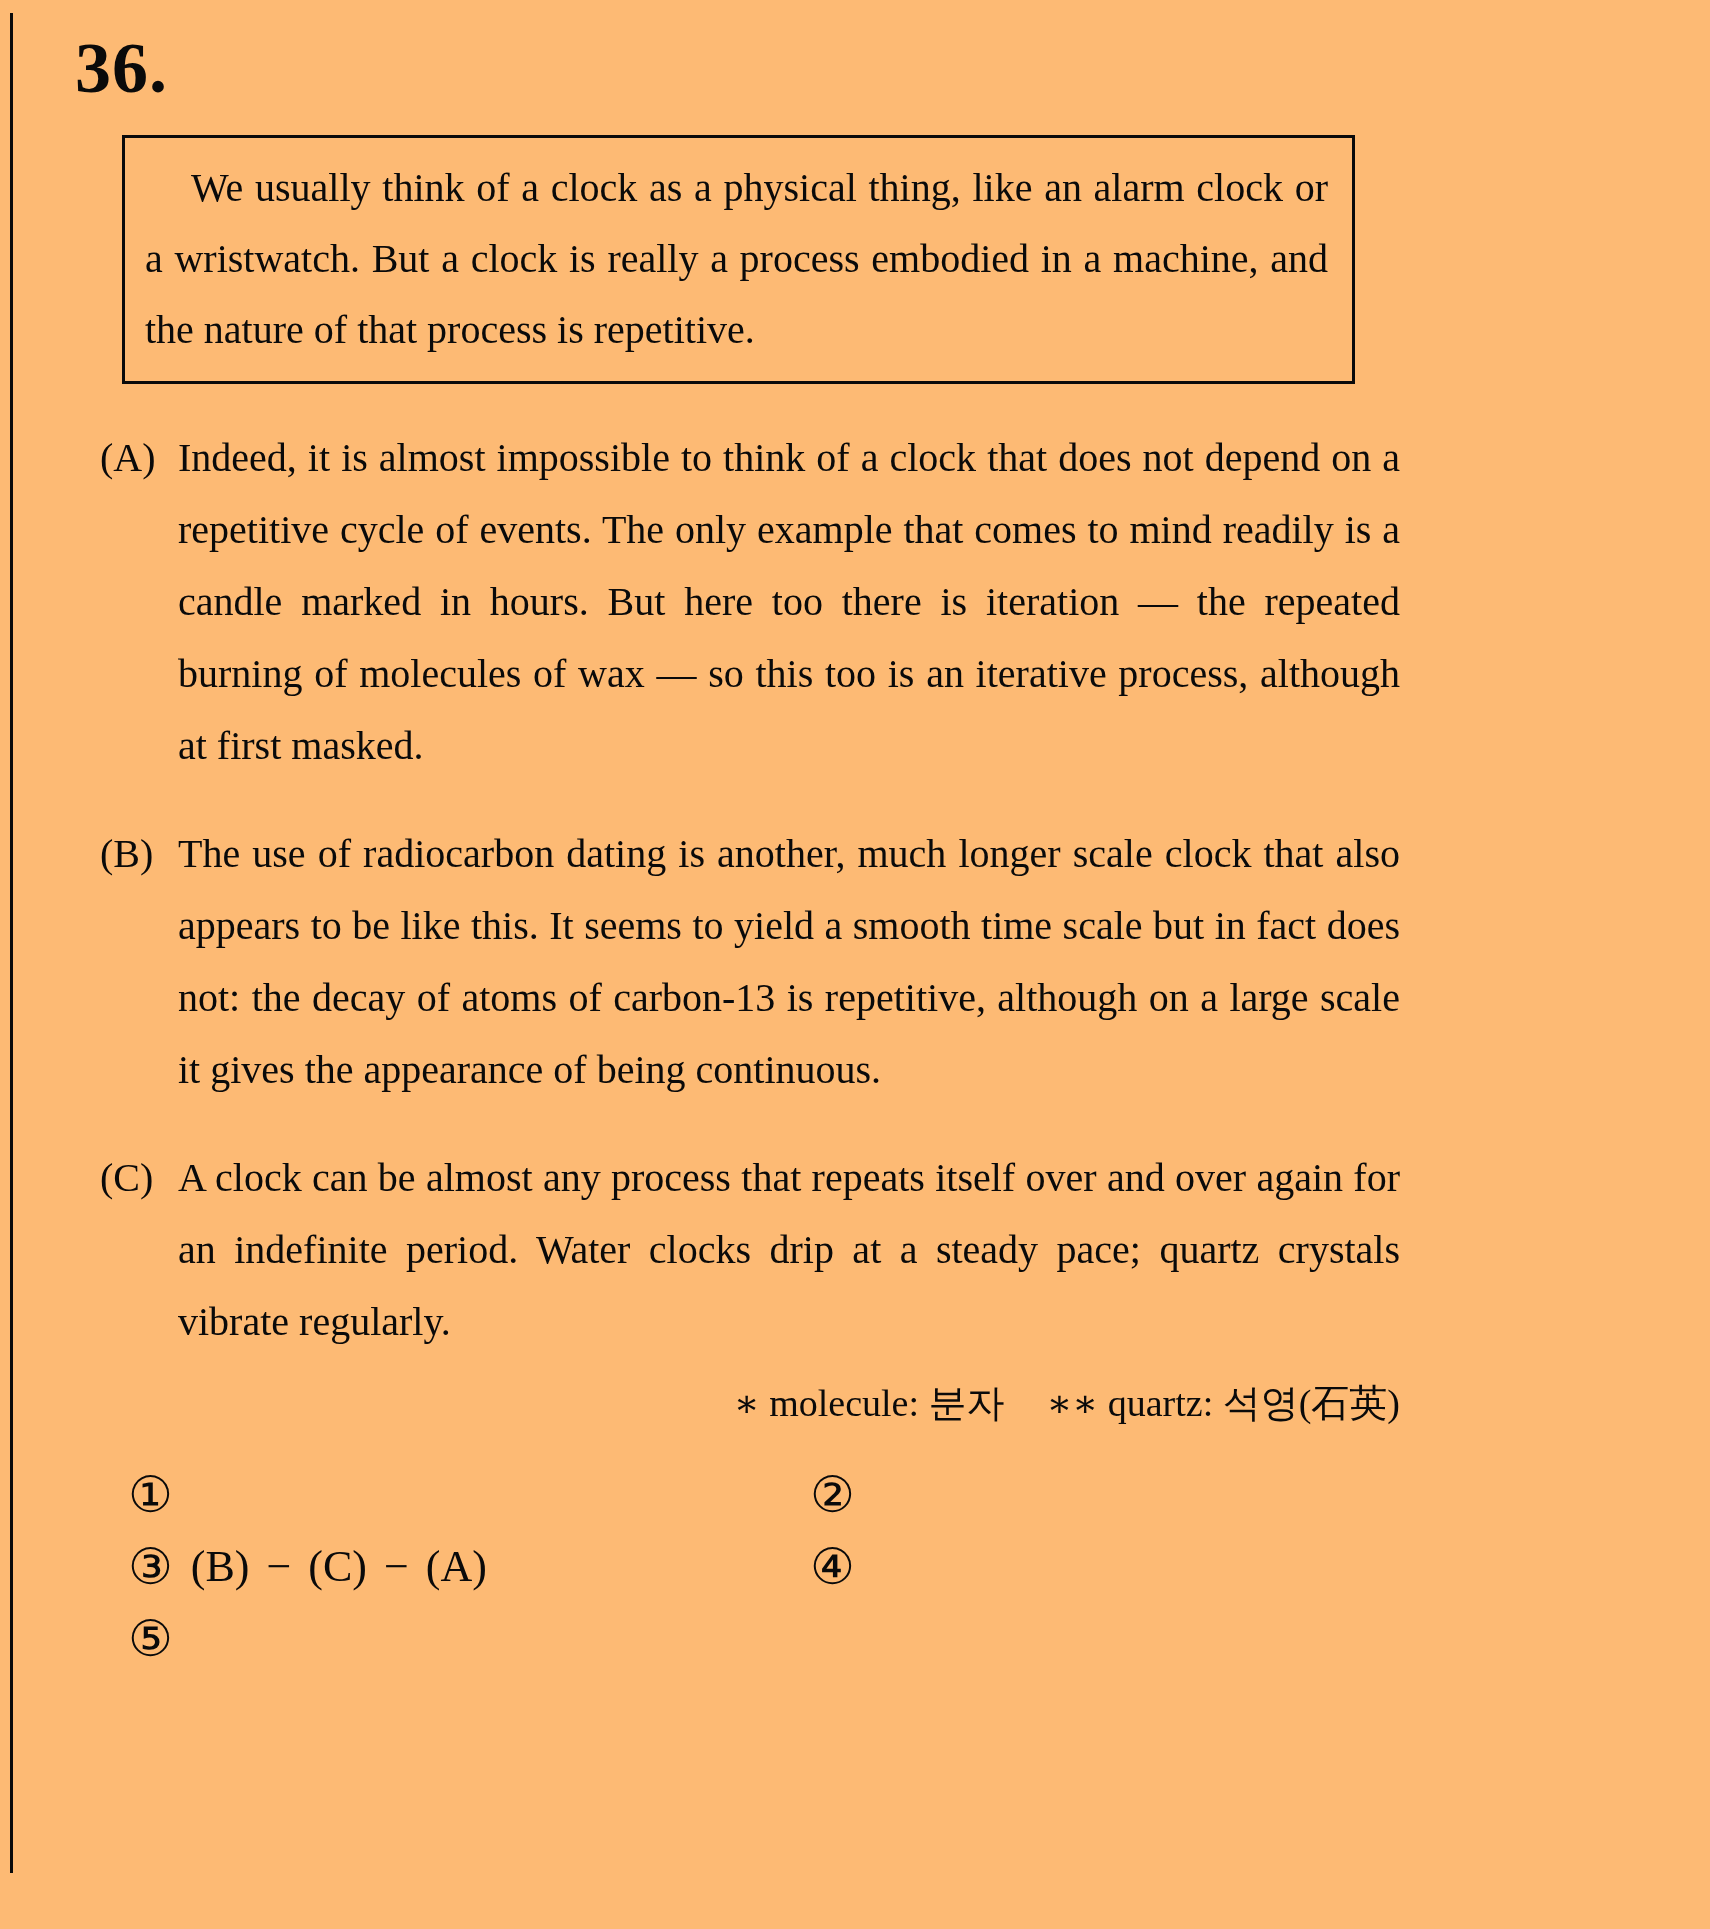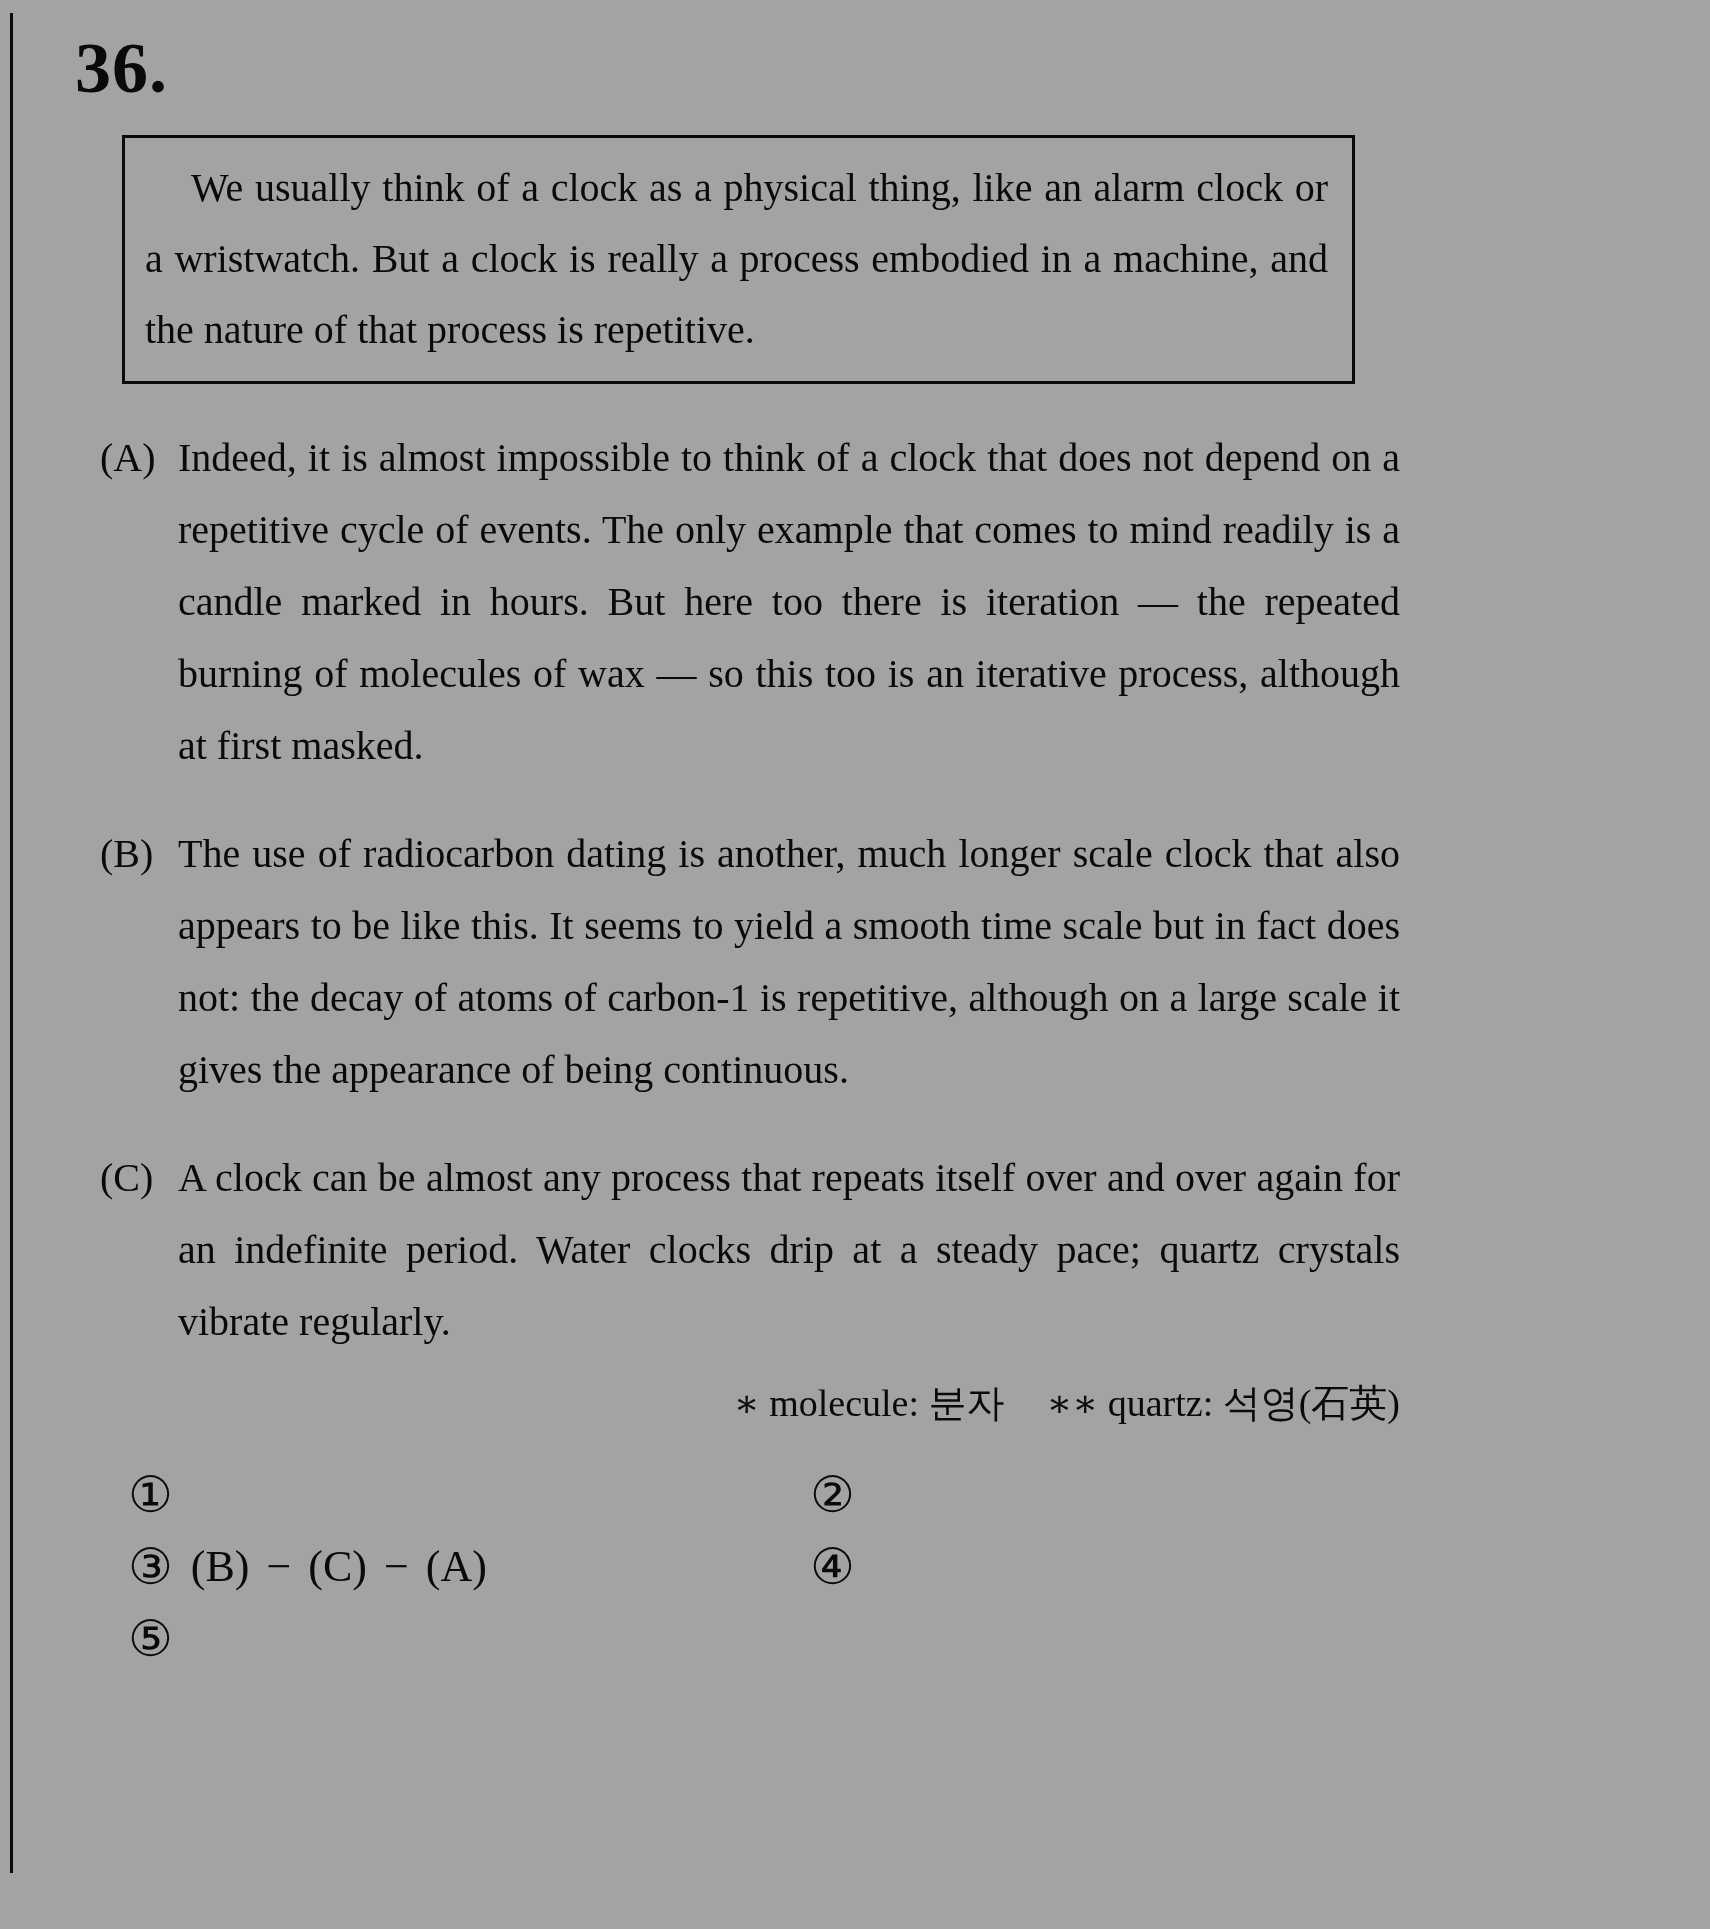--- a/index.html
+++ b/index.html
@@ -4,21 +4,21 @@
 <style>
   html, body {
     margin: 0;
     padding: 0;
     background: #ffffff;
   }
   .page {
     position: relative;
     width: 1710px;
     height: 1929px;
-    background: #a3a3a3;
+    background: #fdba74;
     color: #0a0a0a;
     font-family: "Liberation Serif", "DejaVu Serif", serif;
     overflow: hidden;
   }
   .vrule {
     position: absolute;
     left: 10px;
     top: 13px;
     width: 3px;
     height: 1860px;
@@ -122,21 +122,21 @@
 
   <div class="paras">
 
     <div class="para first">
       <span class="plabel">(A)</span>
       <p class="ptext">Indeed, it is almost impossible to think of a clock that does not depend on a repetitive cycle of events. The only example that comes to mind readily is a candle marked in hours. But here too there is iteration — the repeated burning of molecules of wax — so this too is an iterative process, although at first masked.</p>
     </div>
 
     <div class="para">
       <span class="plabel">(B)</span>
-      <p class="ptext">The use of radiocarbon dating is another, much longer scale clock that also appears to be like this. It seems to yield a smooth time scale but in fact does not: the decay of atoms of carbon-1 is repetitive, although on a large scale it gives the appearance of being continuous.</p>
+      <p class="ptext">The use of radiocarbon dating is another, much longer scale clock that also appears to be like this. It seems to yield a smooth time scale but in fact does not: the decay of atoms of carbon-13 is repetitive, although on a large scale it gives the appearance of being continuous.</p>
     </div>
 
     <div class="para">
       <span class="plabel">(C)</span>
       <p class="ptext">A clock can be almost any process that repeats itself over and over again for an indefinite period. Water clocks drip at a steady pace; quartz crystals vibrate regularly.</p>
     </div>
 
   </div>
 
   <div class="footnote">

